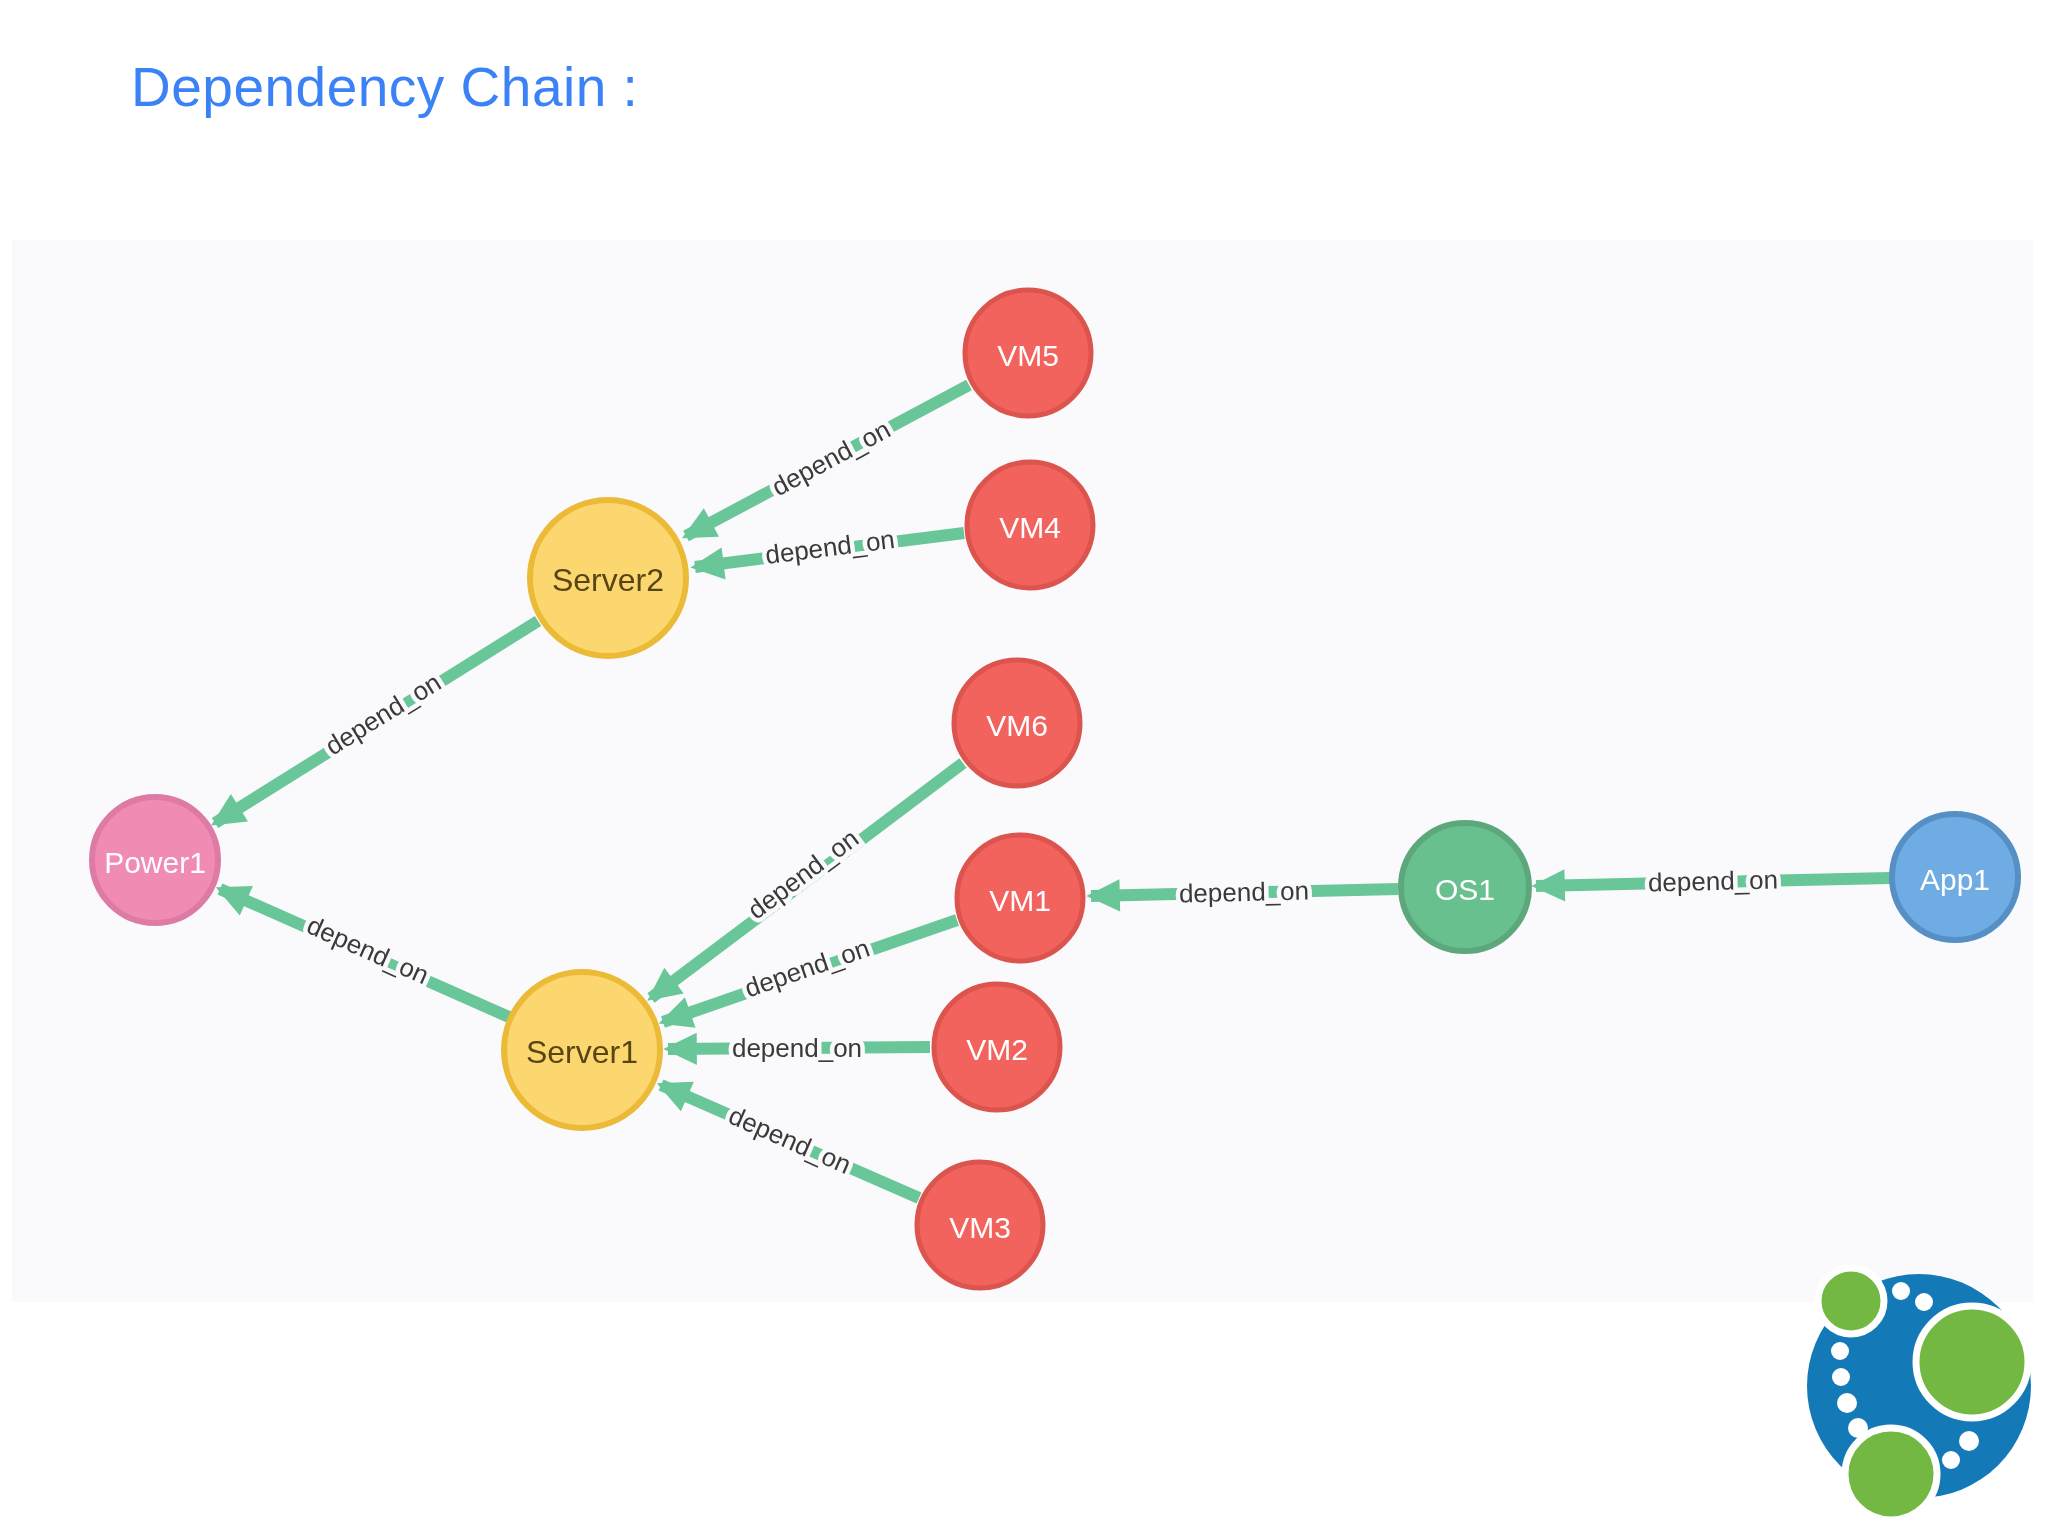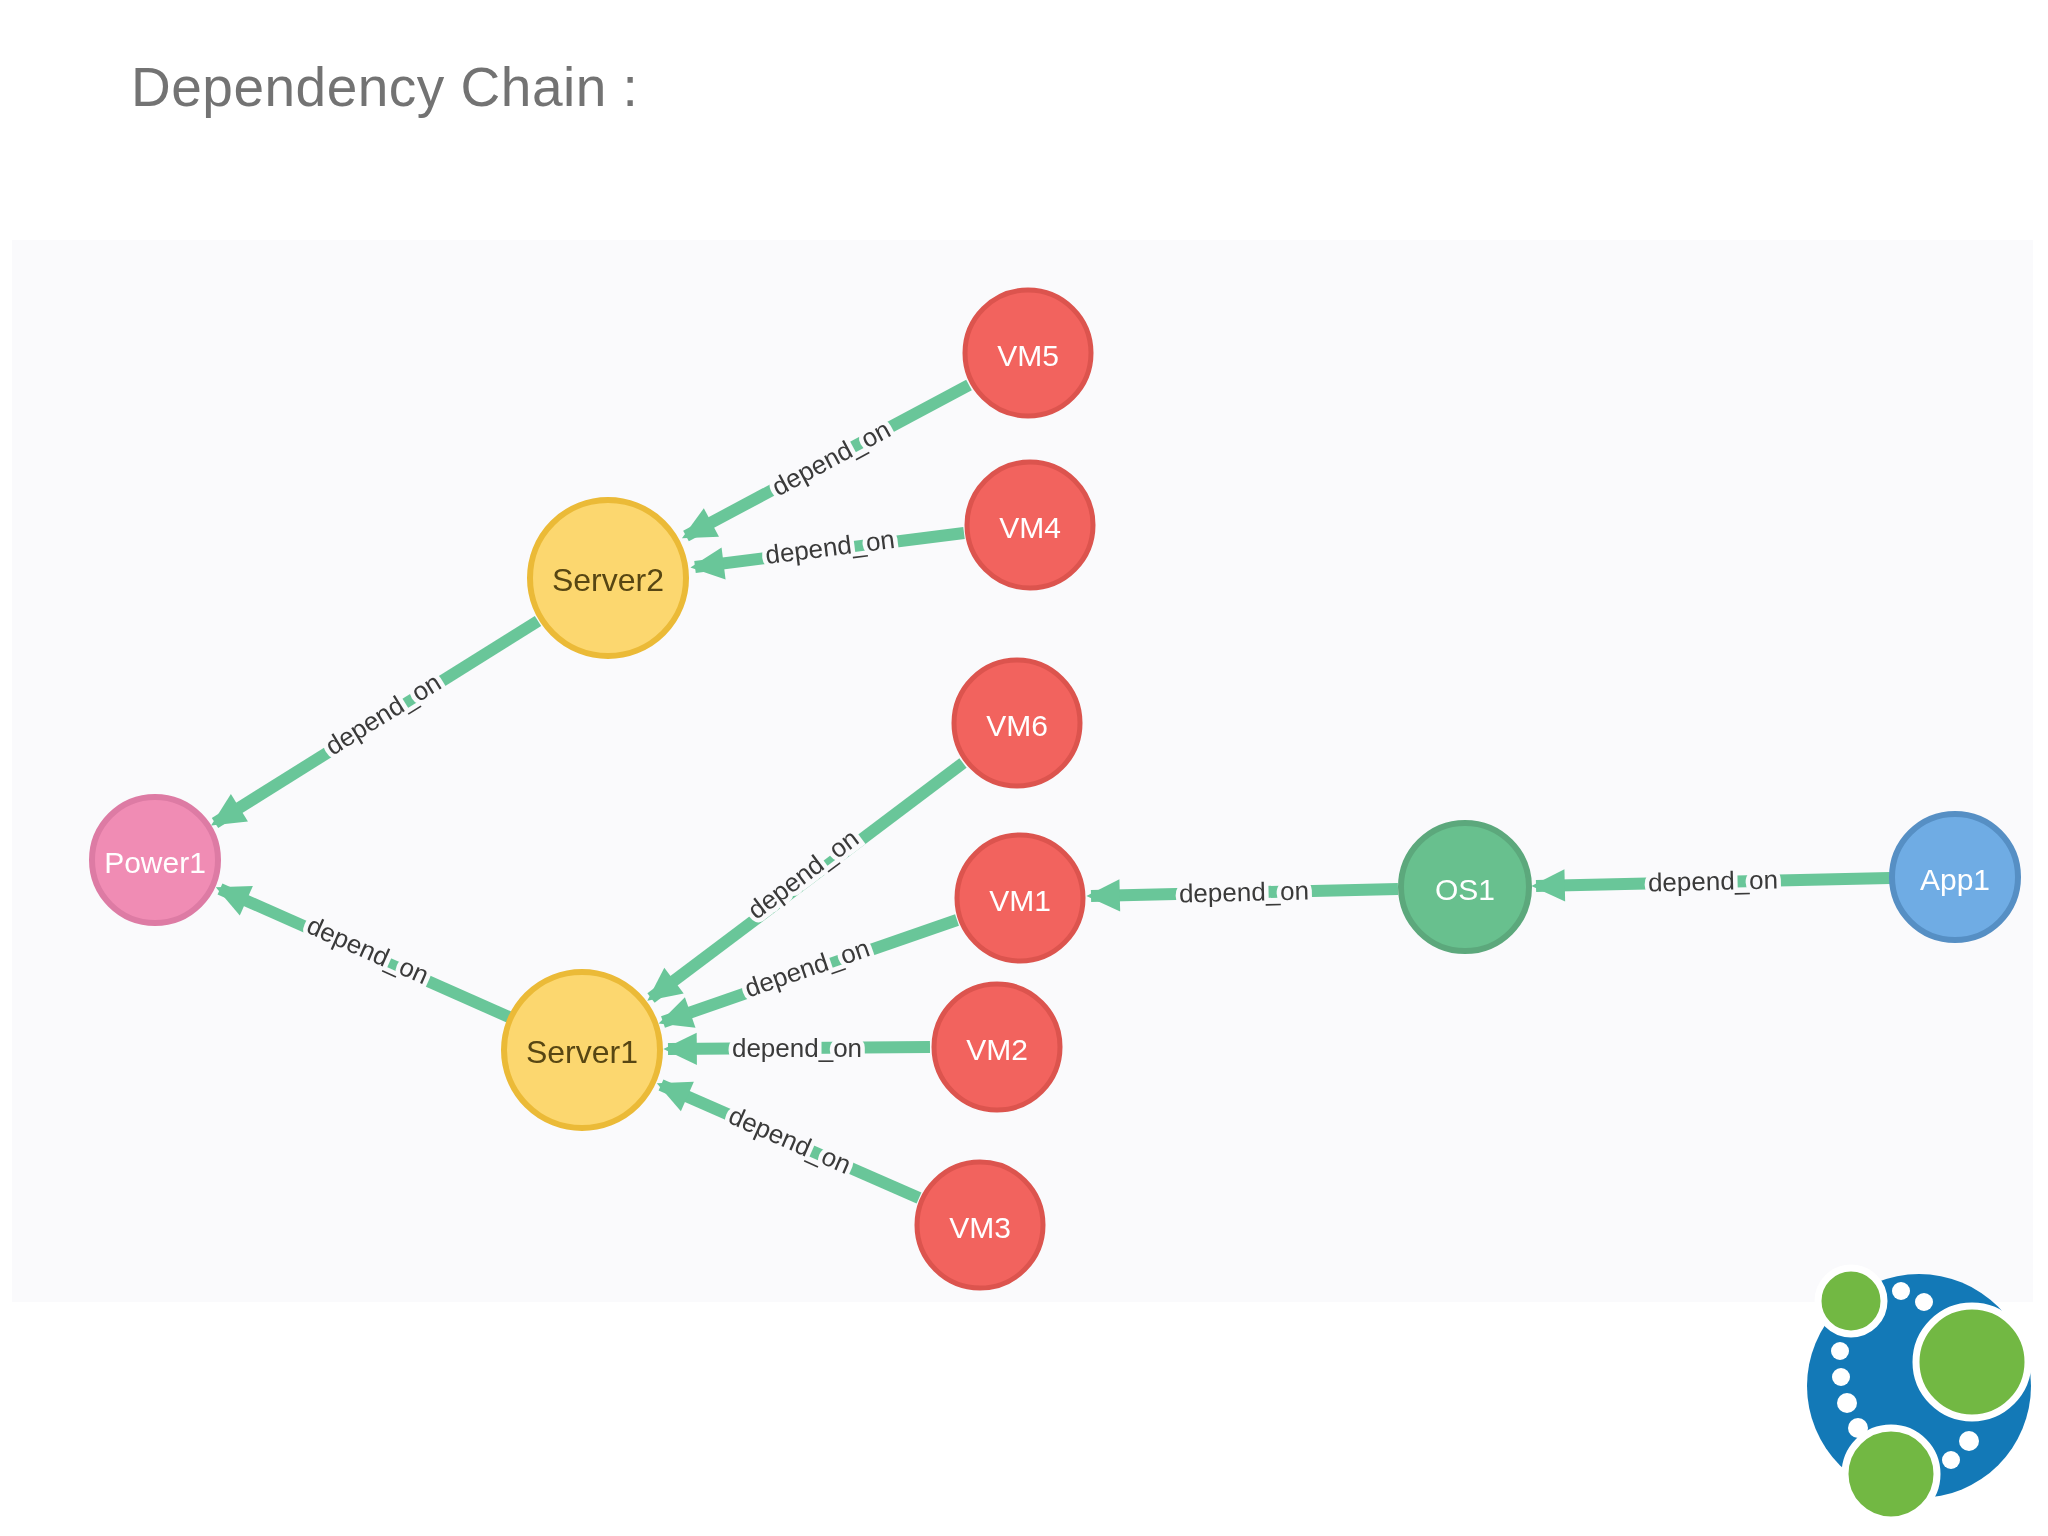--- a/index.html
+++ b/index.html
@@ -1,19 +1,19 @@
 <!DOCTYPE html>
 <html><head>
 <meta charset="utf-8">
 <style>
   html,body{margin:0;padding:0;background:#ffffff;}
   .stage{position:relative;width:2048px;height:1536px;background:#ffffff;overflow:hidden;
          font-family:"Liberation Sans", sans-serif;}
   .title{position:absolute;left:131px;top:56px;font-size:55px;line-height:1.15;
-         color:#737373;font-weight:400;letter-spacing:0.5px;white-space:pre;}
+         color:#3b82f6;font-weight:400;letter-spacing:0.5px;white-space:pre;}
   svg{position:absolute;left:0;top:0;}
   .panel{fill:#FAFAFC;}
   .edge-line{stroke:#69C699;stroke-width:12;fill:none;}
   .edge-label{font-size:26px;fill:#3A3A3A;text-anchor:middle;dominant-baseline:central;
               stroke:#FAFAFC;stroke-width:9px;paint-order:stroke;font-family:"Liberation Sans", sans-serif;}
   .node-label{font-size:30px;fill:#ffffff;text-anchor:middle;dominant-baseline:central;
               font-family:"Liberation Sans", sans-serif;}
   .node-label.dark{fill:#574613;font-size:32px;}
   .n-vm{fill:#F2635E;stroke:#DC544E;stroke-width:5;}
   .n-server{fill:#FCD76F;stroke:#EBBA37;stroke-width:6;}

